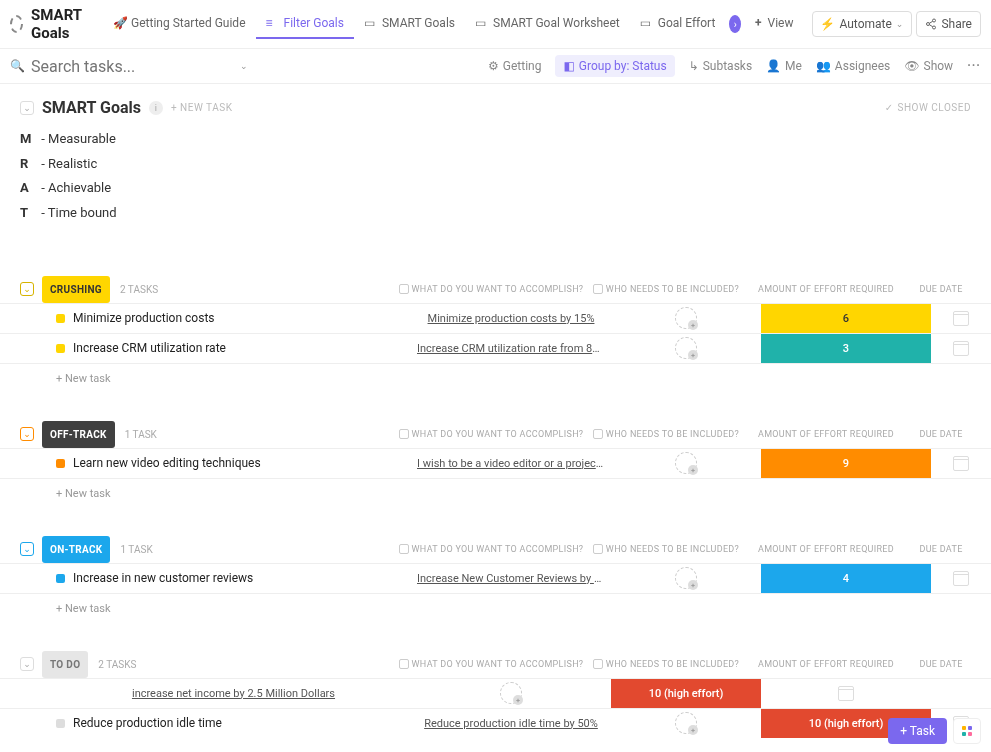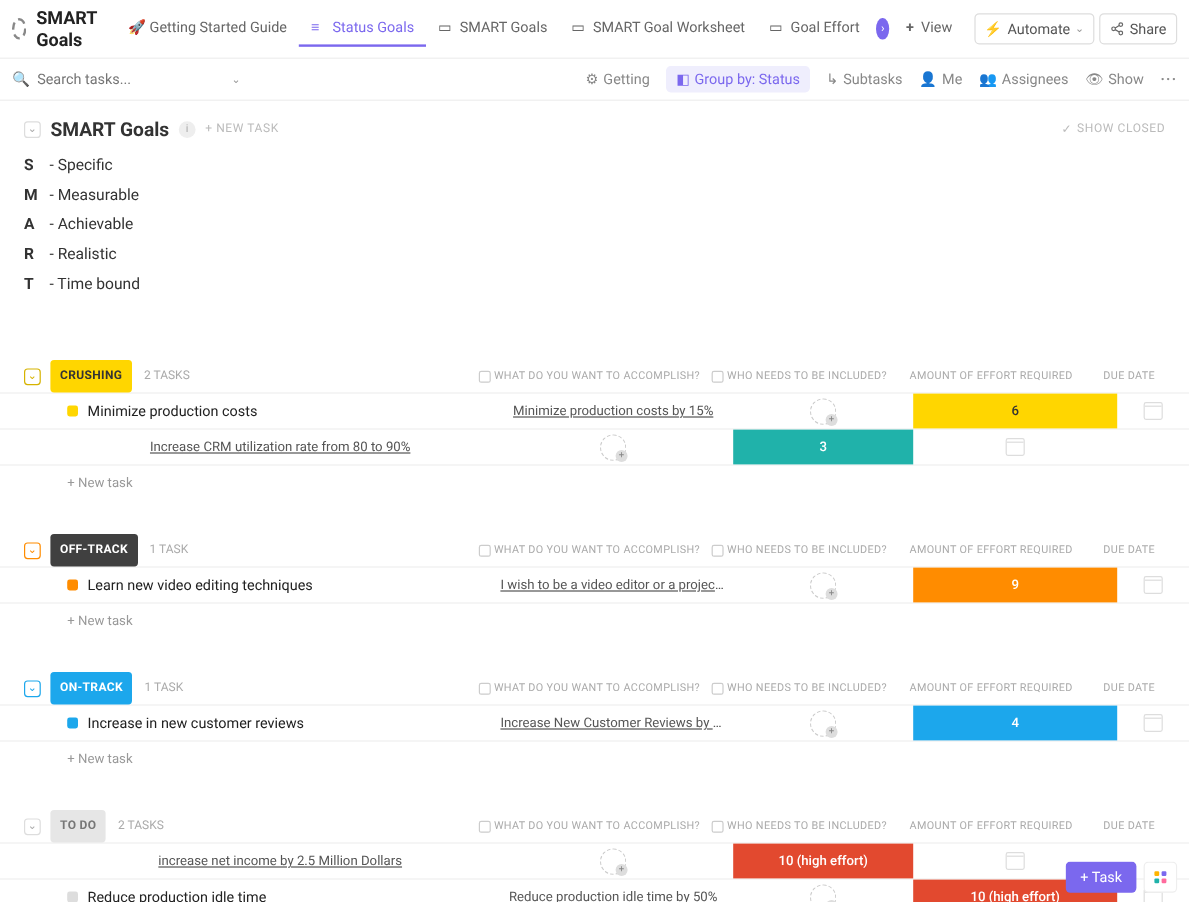--- a/index.html
+++ b/index.html
@@ -13,21 +13,21 @@
     .tab.active { color:#7b68ee; border-bottom:2px solid #7b68ee; }
     .tab .ticon { width:14px; height:14px; display:inline-block; }
     .more-arrow { width:18px; height:18px; border-radius:50%; background:#7b68ee; color:#fff; display:flex; align-items:center; justify-content:center; font-size:10px; cursor:pointer; }
     .spacer { flex:1; }
     .btn { border:1px solid #ddd; padding:5px 8px; border-radius:4px; font-size:12px; color:#555; display:inline-flex; align-items:center; gap:4px; cursor:pointer; background:#fff; }
     .caret { font-size:9px; color:#999; }
     
     
     .toolbar { display:flex; align-items:center; padding:6px 10px; border-bottom:1px solid #eee; gap:14px; color:#888; font-size:12px; }
     .search { display:flex; align-items:center; gap:6px; flex:0 0 170px; }
-    .search input { border:0; font-size:12px; color:#737373; outline:none; flex:1; }
+    .search input { border:0; font-size:16px; color:#737373; outline:none; flex:1; }
     .toolbar .spacer { flex:1; }
     .tool { display:inline-flex; align-items:center; gap:4px; cursor:pointer; }
     .group-by { background:#efeefd; color:#7b68ee; padding:4px 8px; border-radius:4px; }
     .dots { letter-spacing:1px; font-weight:700; }
     
     
     .header-block { padding:14px 20px 10px; }
     .ht-row { display:flex; align-items:center; gap:8px; }
     .list-title { font-weight:700; font-size:16px; }
     .info-dot { width:14px; height:14px; border-radius:50%; background:#eee; color:#aaa; font-size:9px; display:flex; align-items:center; justify-content:center; }
@@ -99,21 +99,21 @@
 <div class="topbar">
   <span class="logo-icon"></span>
   <span class="title">SMART Goals</span>
   <div id="tabs-slot" style="display: inline-flex;">
       <span class="tab">
         <span class="ticon">🚀</span> 
         <span>Getting Started Guide</span>
       </span>
       <span class="tab active">
         <span class="ticon">≡</span> 
-        <span>Status Goals</span>
+        <span>Filter Goals</span>
       </span>
       <span class="tab">
         <span class="ticon">▭</span> 
         <span>SMART Goals</span>
       </span>
       <span class="tab">
         <span class="ticon">▭</span> 
         <span>SMART Goal Worksheet</span>
       </span>
       <span class="tab">
@@ -158,24 +158,23 @@
 <div class="header-block">
   <div class="ht-row">
     <span class="caret-open">⌄</span>
     <span class="list-title">SMART Goals</span>
     <span class="info-dot">i</span>
     <span class="new-task-link">+ NEW TASK</span>
     <span class="spacer"></span>
     <span class="show-closed">✓ <span>SHOW CLOSED</span></span>
   </div>
   <div class="desc" id="desc-lines">
-      <div><span class="letter">S</span> - Specific</div>
       <div><span class="letter">M</span> - Measurable</div>
+      <div><span class="letter">R</span> - Realistic</div>
       <div><span class="letter">A</span> - Achievable</div>
-      <div><span class="letter">R</span> - Realistic</div>
       <div><span class="letter">T</span> - Time bound</div>
     </div>
 </div>
 
 <div class="groups" id="groups">
     <div class="group">
       <div class="ghdr">
         <span class="caret-open c-crushing-b">⌄</span>
         <span class="status-pill c-crushing">CRUSHING</span>
         <span class="task-count">2 TASKS</span>
@@ -194,20 +193,24 @@
         <span class="accomp">Minimize production costs by 15%</span>
         <span class="assignee">
           <span class="assignee-circ"></span>
         </span>
         <span class="effort ef-yellow">6</span>
         <span class="due">
           <span class="cal-icon"></span>
         </span>
       </div>
       <div class="task-row">
+        <span class="task-title">
+          <span class="status-sq sq-crushing"></span>
+          <span>Increase CRM utilization rate</span>
+        </span>
         <span class="accomp">Increase CRM utilization rate from 80 to 90%</span>
         <span class="assignee">
           <span class="assignee-circ"></span>
         </span>
         <span class="effort ef-teal">3</span>
         <span class="due">
           <span class="cal-icon"></span>
         </span>
       </div>
       <div class="new-task-row">+ New task</div>

